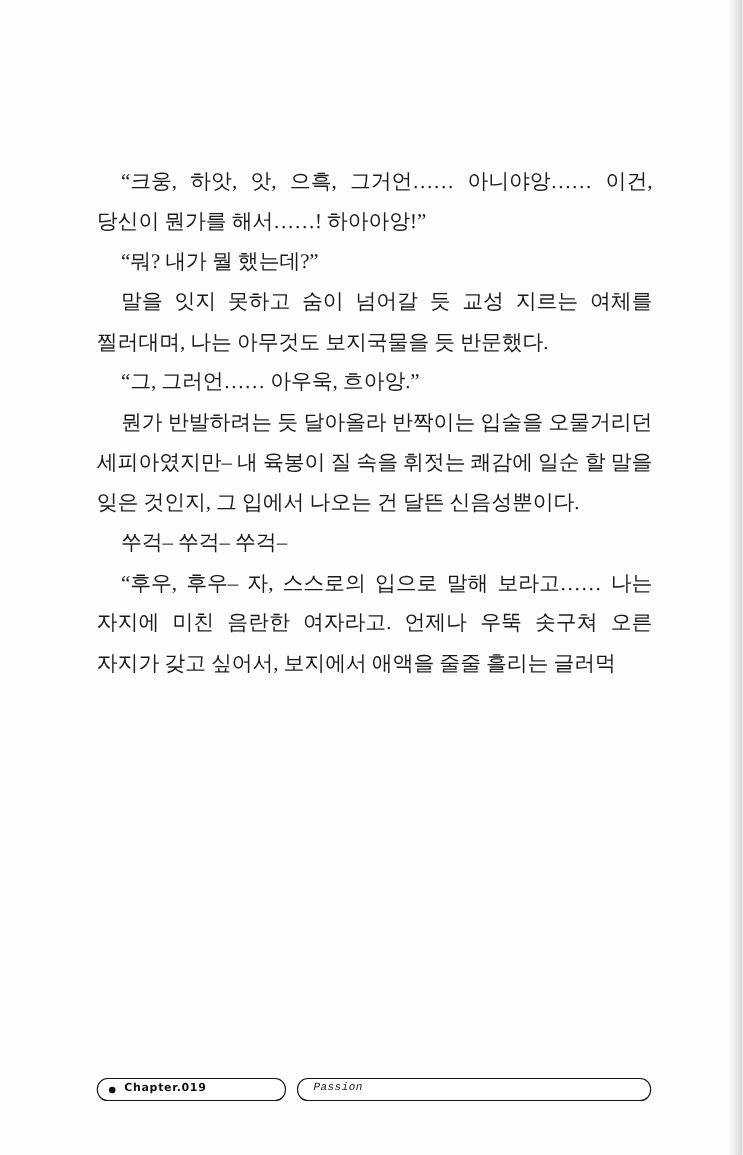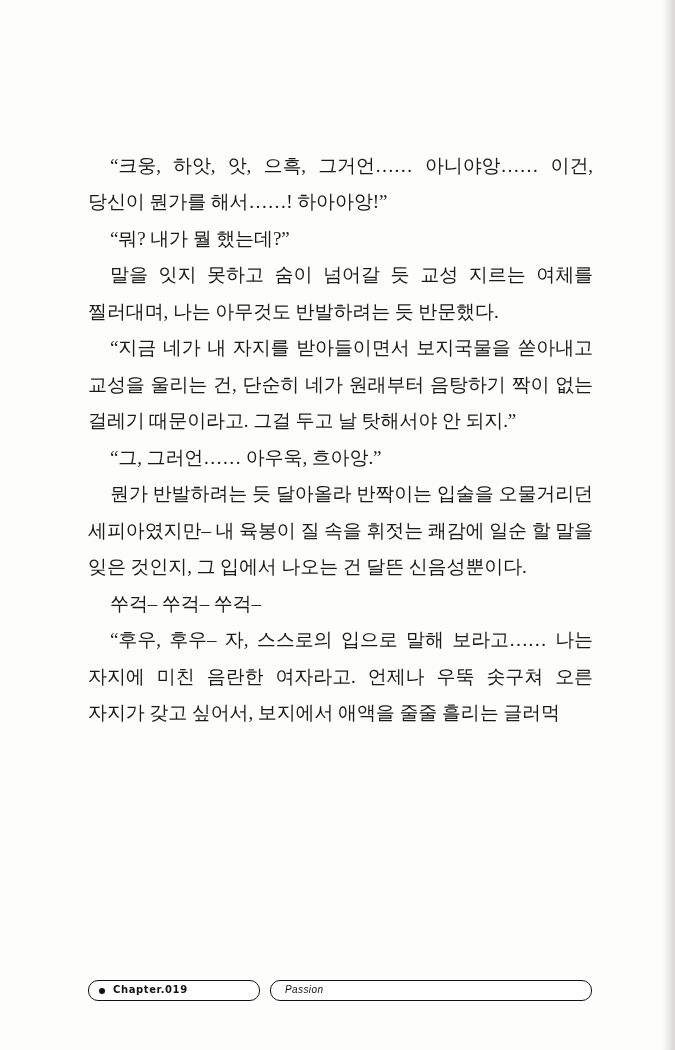--- a/index.html
+++ b/index.html
@@ -159,40 +159,39 @@
     border: 1.6px solid #111111;
     border-radius: 10px;
     box-sizing: border-box;
     background: #ffffff;
   }
 
   .footer-title-label {
     position: absolute;
     left: 14px;
     top: 3px;
-    font-family: Liberation Sans, sans-serif;
+    font-family: Liberation Mono, monospace;
     font-style: italic;
     font-size: 10px;
     letter-spacing: 0.4px;
     color: #111111;
   }
 </style>
 </head>
 <body>
 
 <div class="page">
 
   <div class="page-edge"></div>
 
 
   <div class="content">
     <p class="para">“크웅, 하앗, 앗, 으흑, 그거언…… 아니야앙…… 이건, 당신이 뭔가를 해서……! 하아아앙!”</p>
     <p class="para">“뭐? 내가 뭘 했는데?”</p>
-    <p class="para">말을 잇지 못하고 숨이 넘어갈 듯 교성 지르는 여체를 찔러대며, 나는 아무것도 반발하려는 듯 반문했다.</p>
-    <p class="para">“지금 네가 내 자지를 받아들이면서 보지국물을 쏟아내고 교성을 울리는 건, 단순히 네가 원래부터 음탕하기 짝이 없는 걸레기 때문이라고. 그걸 두고 날 탓해서야 안 되지.”</p>
+    <p class="para">말을 잇지 못하고 숨이 넘어갈 듯 교성 지르는 여체를 찔러대며, 나는 아무것도 보지국물을 듯 반문했다.</p>
     <p class="para">“그, 그러언…… 아우욱, 흐아앙.”</p>
     <p class="para">뭔가 반발하려는 듯 달아올라 반짝이는 입술을 오물거리던 세피아였지만– 내 육봉이 질 속을 휘젓는 쾌감에 일순 할 말을 잊은 것인지, 그 입에서 나오는 건 달뜬 신음성뿐이다.</p>
     <p class="para">쑤걱– 쑤걱– 쑤걱–</p>
     <p class="para">“후우, 후우– 자, 스스로의 입으로 말해 보라고…… 나는 자지에 미친 음란한 여자라고. 언제나 우뚝 솟구쳐 오른 자지가 갖고 싶어서, 보지에서 애액을 줄줄 흘리는 글러먹</p>
   </div>
 
   <div class="footer">
     <div class="footer-chapter">
       <span class="footer-chapter-dot"></span>
       <span class="footer-chapter-label">Chapter.019</span>

